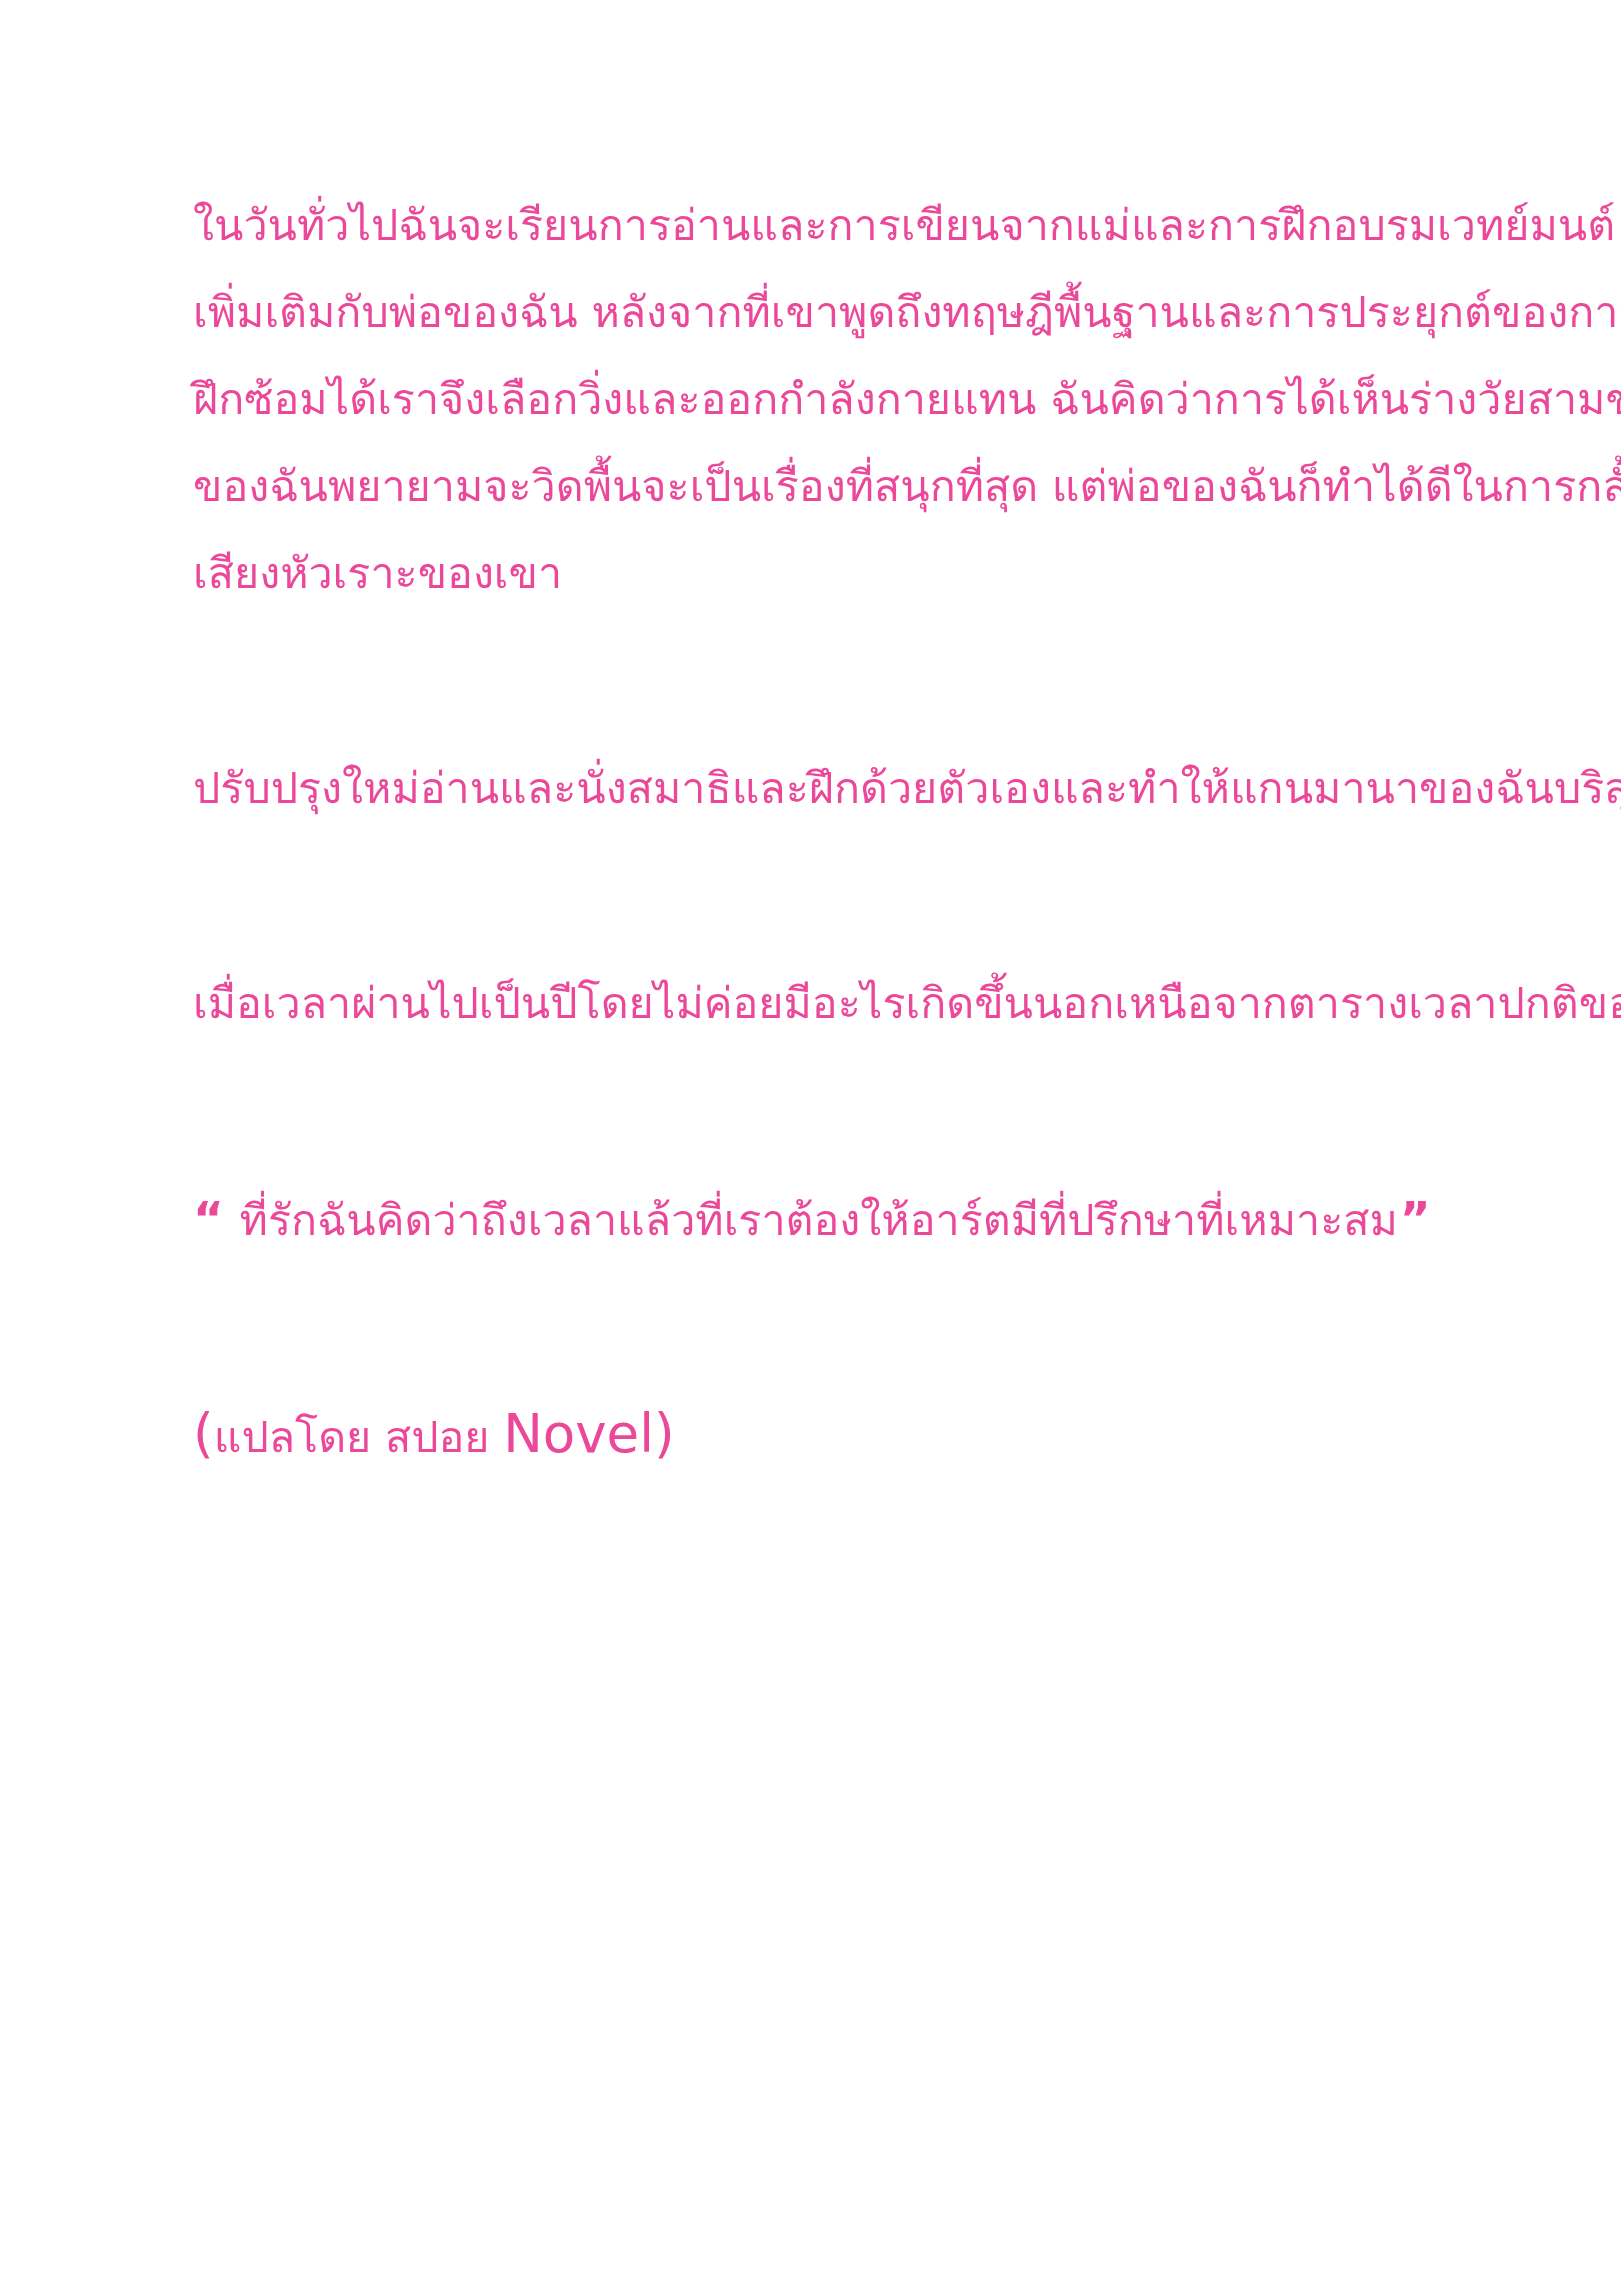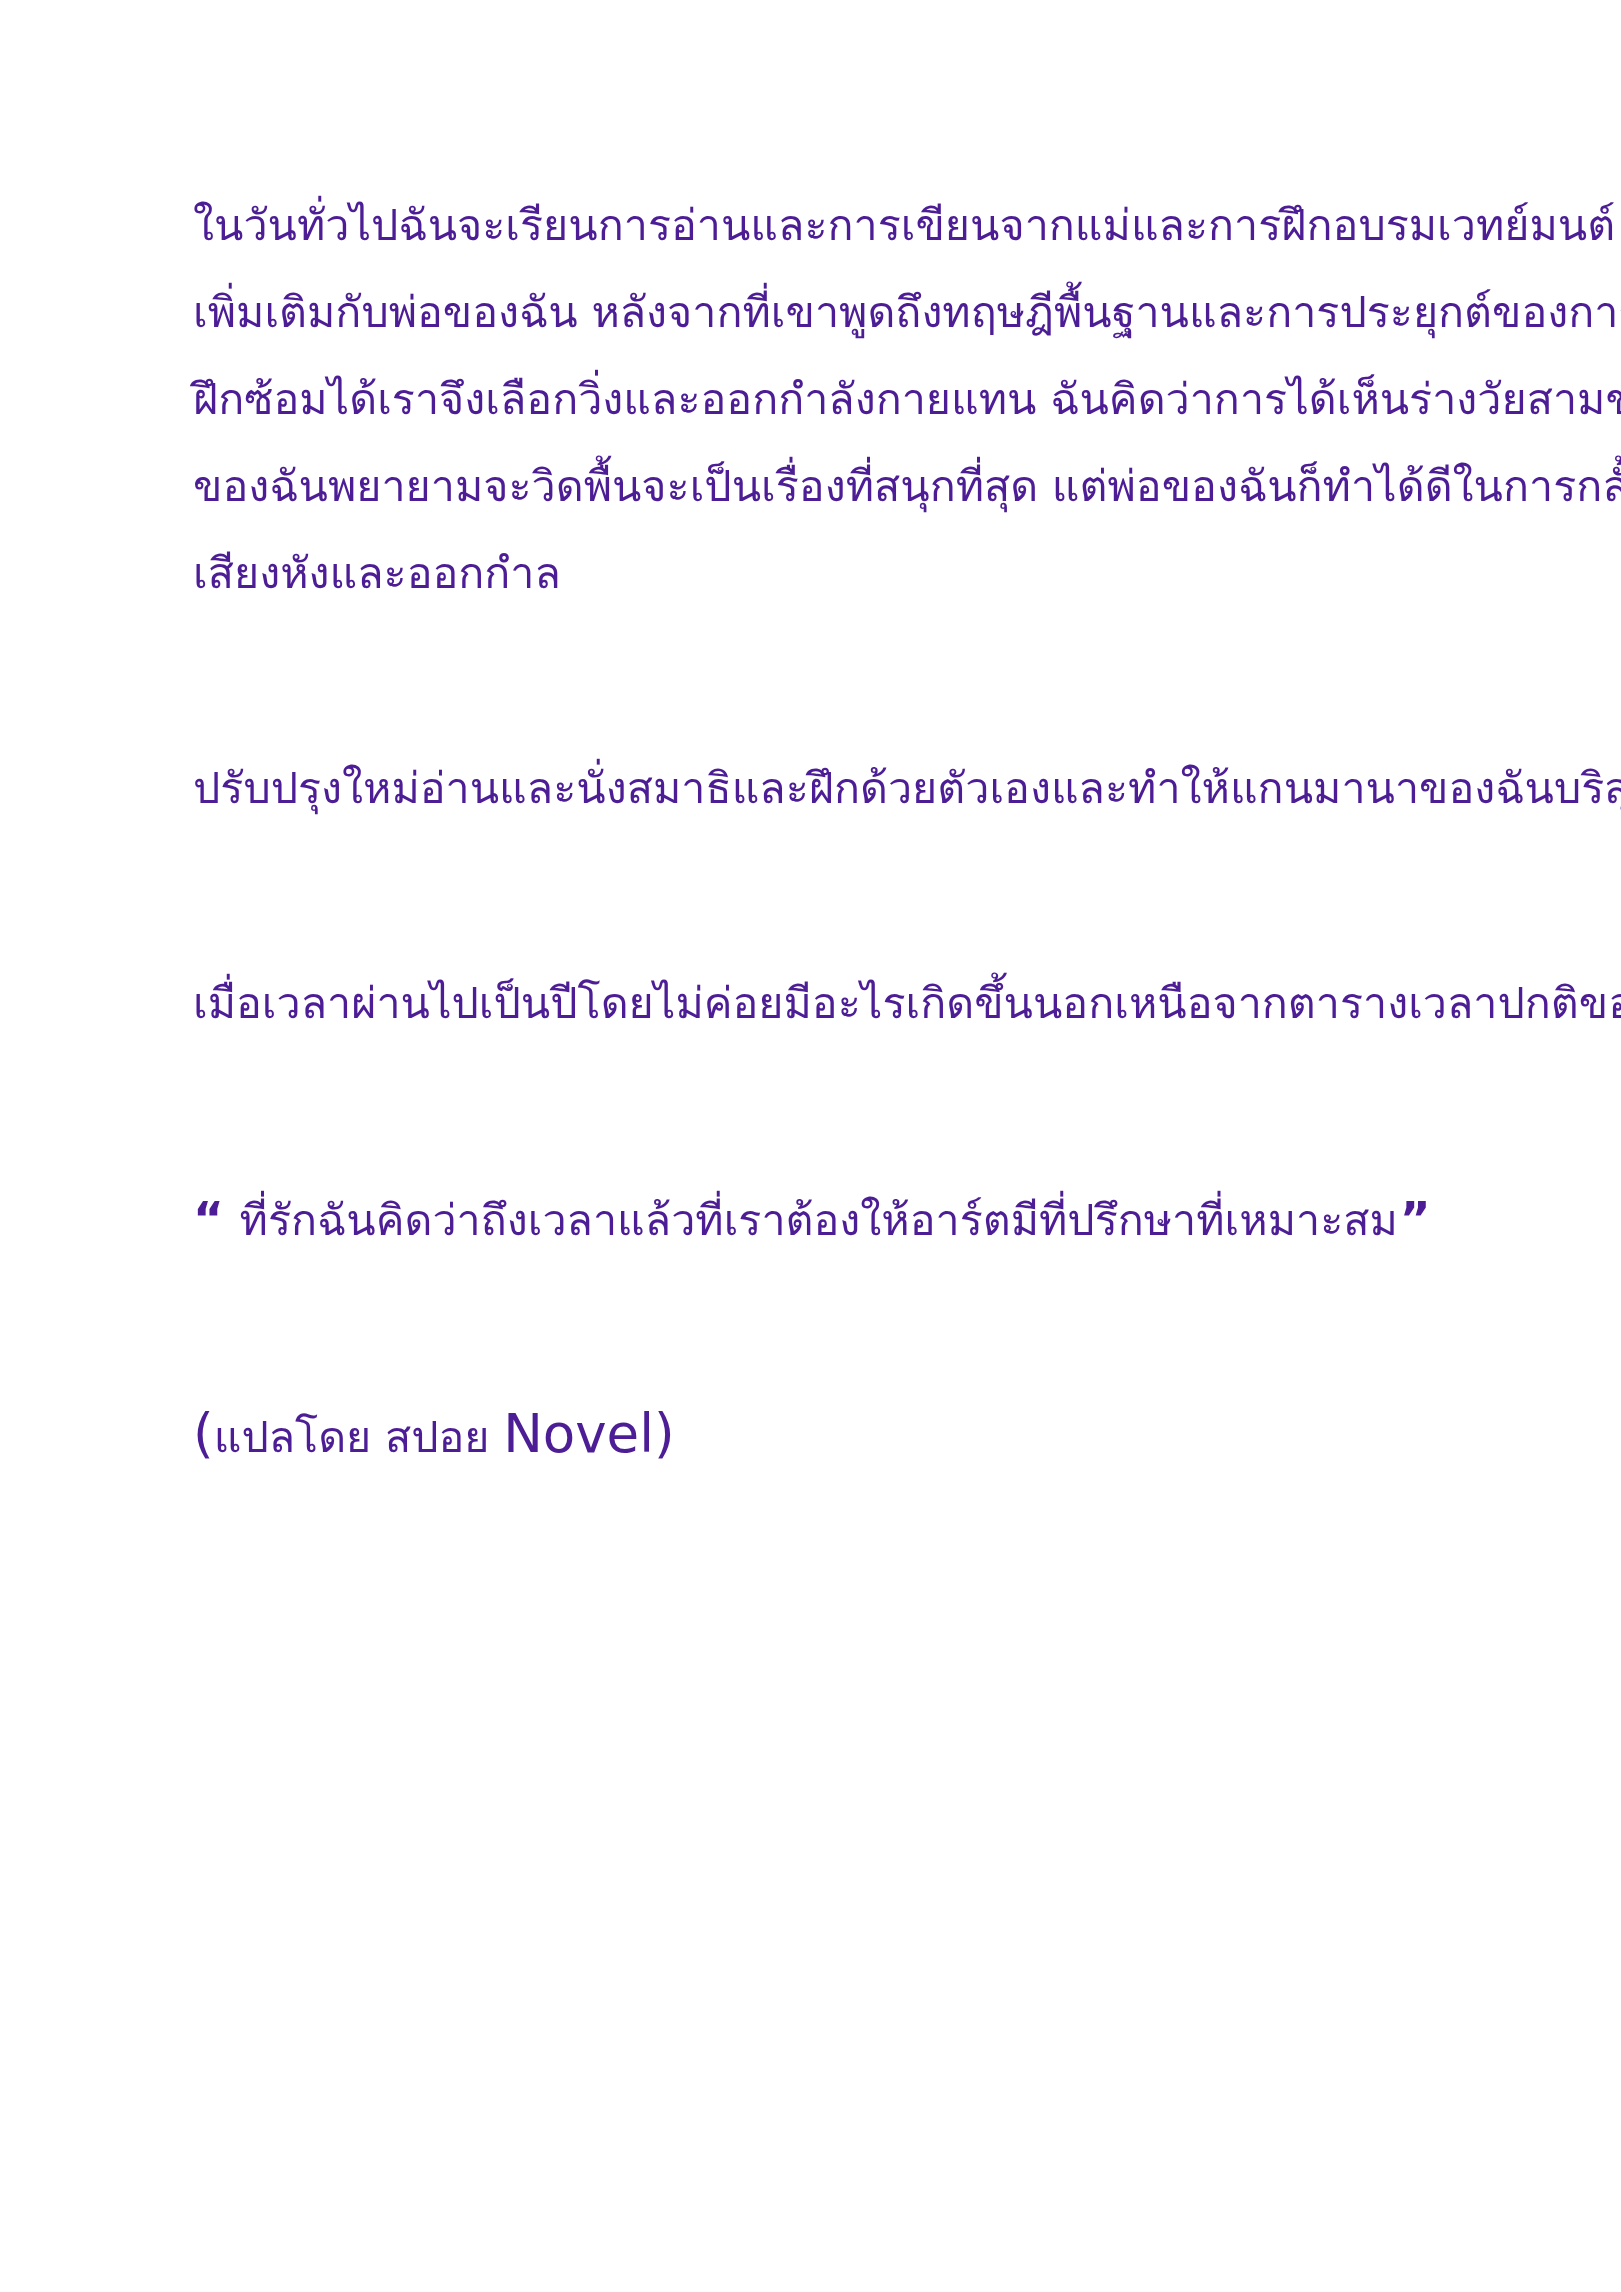--- a/index.html
+++ b/index.html
@@ -7,21 +7,21 @@
     padding: 0;
     background: #ffffff;
   }
   .page {
     position: relative;
     width: 1621px;
     height: 2293px;
     background: #ffffff;
     overflow: hidden;
     font-family: "DejaVu Sans", sans-serif;
-    color: #4c1d95;
+    color: #ec4899;
   }
   .content {
     position: absolute;
     left: 193px;
     top: 182px;
     width: 1255px;
   }
   .para {
     margin: 0 0 128px 0;
     padding: 0;
@@ -59,21 +59,21 @@
 <body>
 
 <div class="page">
   <div class="content">
 
     <div class="para">
       <div class="line">ในวันทั่วไปฉันจะเรียนการอ่านและการเขียนจากแม่และการฝึกอบรมเวทย์มนต์</div>
       <div class="line">เพิ่มเติมกับพ่อของฉัน หลังจากที่เขาพูดถึงทฤษฎีพื้นฐานและการประยุกต์ของการ</div>
       <div class="line">ฝึกซ้อมได้เราจึงเลือกวิ่งและออกกำลังกายแทน ฉันคิดว่าการได้เห็นร่างวัยสามขวบ</div>
       <div class="line">ของฉันพยายามจะวิดพื้นจะเป็นเรื่องที่สนุกที่สุด แต่พ่อของฉันก็ทำได้ดีในการกลั้น</div>
-      <div class="line">เสียงหังและออกกำล</div>
+      <div class="line">เสียงหัวเราะของเขา</div>
     </div>
 
     <div class="para">
       <div class="line">ปรับปรุงใหม่อ่านและนั่งสมาธิและฝึกด้วยตัวเองและทำให้แกนมานาของฉันบริสุทธิ์</div>
     </div>
 
     <div class="para">
       <div class="line">เมื่อเวลาผ่านไปเป็นปีโดยไม่ค่อยมีอะไรเกิดขึ้นนอกเหนือจากตารางเวลาปกติของฉัน</div>
     </div>
 

